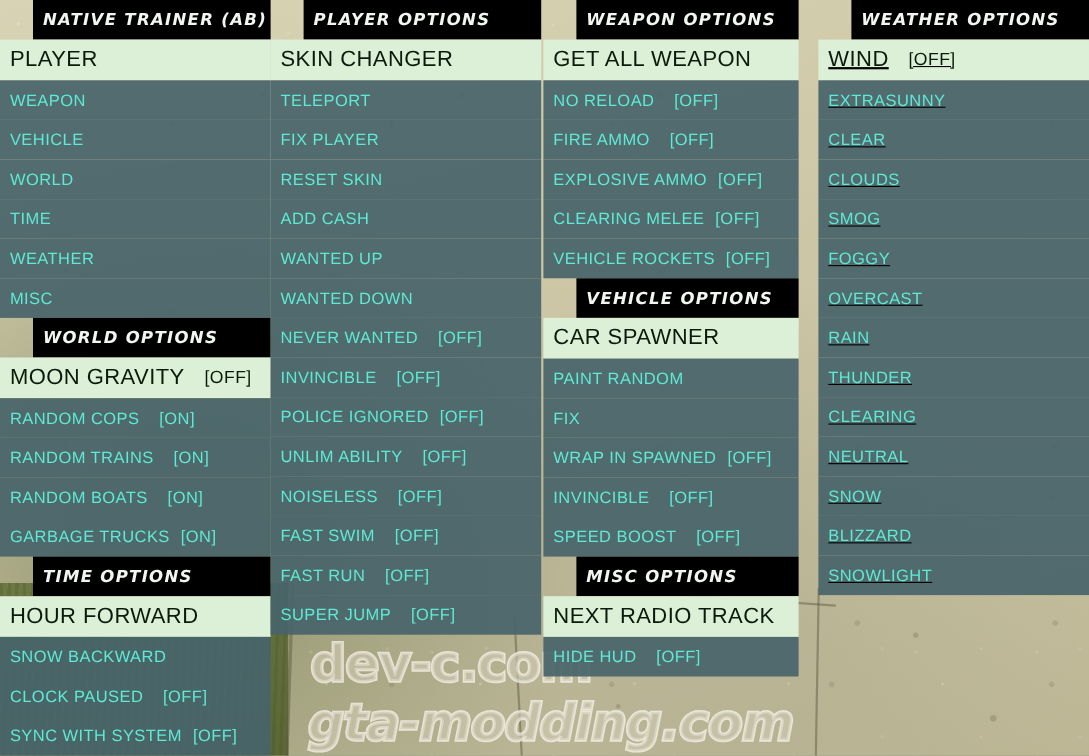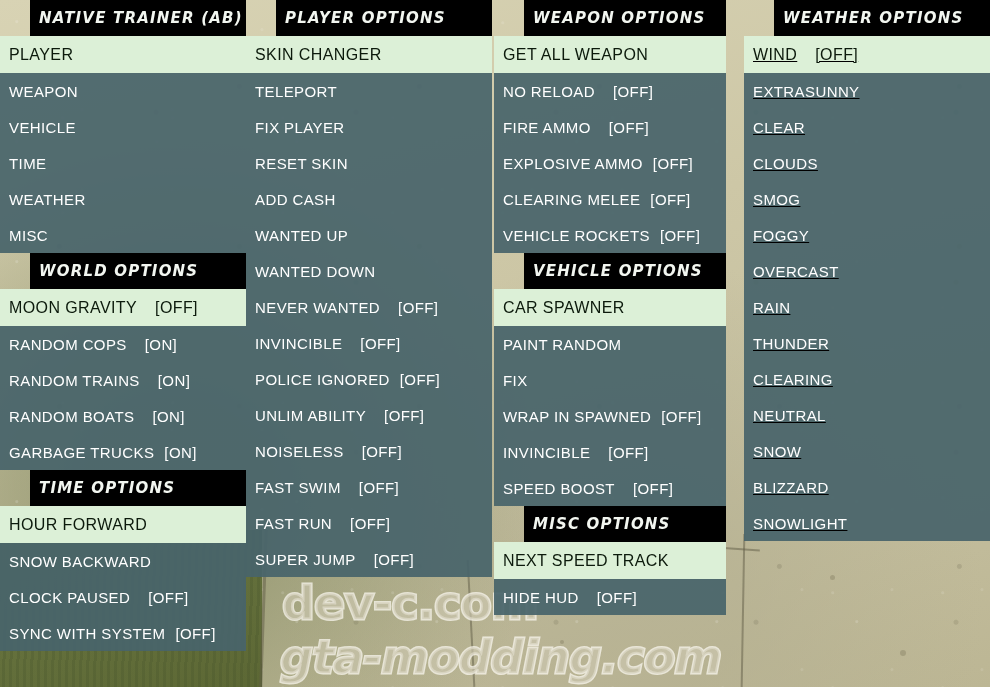--- a/index.html
+++ b/index.html
@@ -82,36 +82,36 @@
     white-space:nowrap;
     overflow:hidden;
     margin-left:30px;
   }
 
   .row {
     height:36px;
     display:flex;
     align-items:center;
     background:rgba(72,100,106,.93);
-    color:#ffffff;
+    color:#5eead4;
     font-size:15px;
     letter-spacing:.4px;
     padding-left:9px;
     white-space:nowrap;
     overflow:hidden;
   }
   .row .label { display:inline-block; }
   .row .value { display:inline-block; margin-left:18px; }
 
   .row.sel {
     background:#dcf0d7;
     color:#0c1a0c;
     height:37px;
   }
-  .row.sel .label { font-size:16px; }
+  .row.sel .label { font-size:20px; }
   .row.sel .value { font-size:16px; }
 
   
   .row.wide .value { margin-left:10px; }
 </style>
 </head>
 <body>
 
 <div id="bg">
   <div class="bg-base"></div>
@@ -135,20 +135,23 @@
     <div class="row sel">
       <span class="label">PLAYER</span>
     </div>
     <div class="row">
       <span class="label">WEAPON</span>
     </div>
     <div class="row">
       <span class="label">VEHICLE</span>
     </div>
     <div class="row">
+      <span class="label">WORLD</span>
+    </div>
+    <div class="row">
       <span class="label">TIME</span>
     </div>
     <div class="row">
       <span class="label">WEATHER</span>
     </div>
     <div class="row">
       <span class="label">MISC</span>
     </div>
     <div class="section-title">WORLD OPTIONS</div>
     <div class="row sel">
@@ -285,21 +288,21 @@
     <div class="row">
       <span class="label">INVINCIBLE</span>
       <span class="value">[OFF]</span>
     </div>
     <div class="row">
       <span class="label">SPEED BOOST</span>
       <span class="value">[OFF]</span>
     </div>
     <div class="section-title">MISC OPTIONS</div>
     <div class="row sel wide">
-      <span class="label">NEXT SPEED TRACK</span>
+      <span class="label">NEXT RADIO TRACK</span>
     </div>
     <div class="row">
       <span class="label">HIDE HUD</span>
       <span class="value">[OFF]</span>
     </div>
   </div>
 <div class="col" id="col4">
     <div class="section-title">WEATHER OPTIONS</div>
     <div class="row sel">
       <span class="label">WIND</span>

